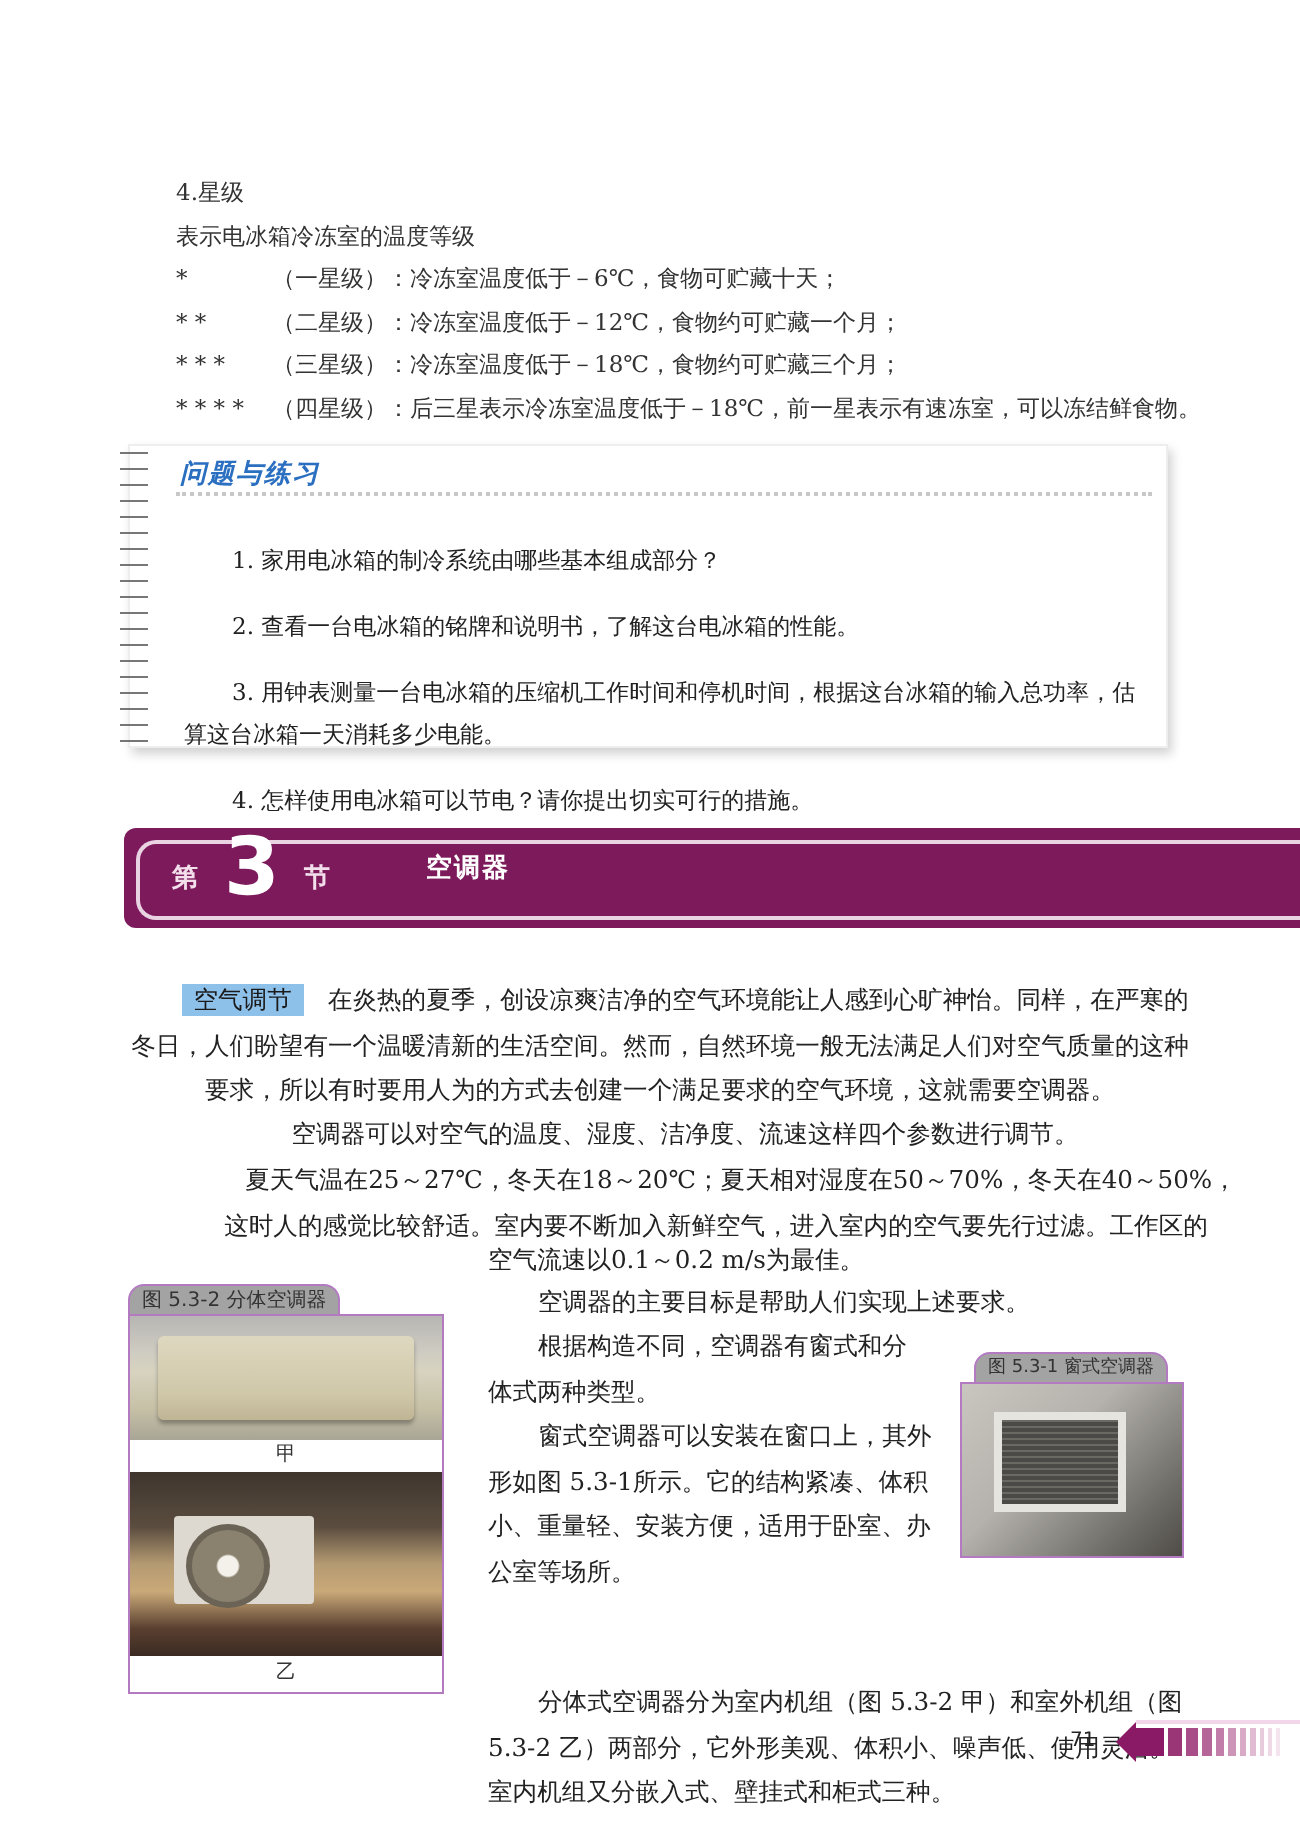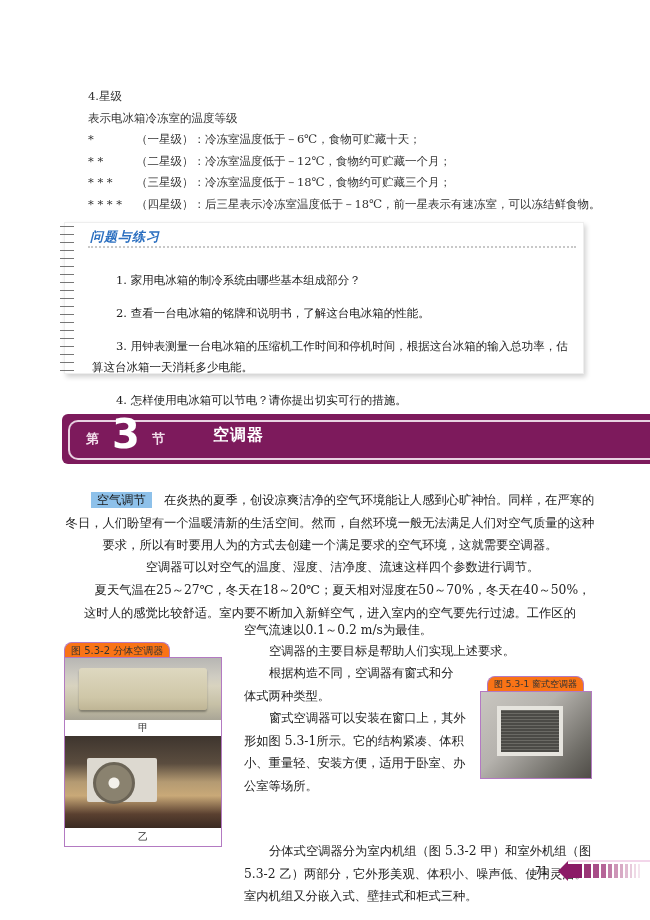--- a/index.html
+++ b/index.html
@@ -27,32 +27,32 @@
   
   .banner { left:62px; top:414px; width:588px; height:50px; background:#7d1a5c; border-radius:6px 0 0 6px; }
   .banner-inner { left:68px; top:420px; width:582px; height:36px; border:2px solid #e9d2e2; border-right:none;
                   border-radius:10px 0 0 10px; }
   .banner-di { left:86px; top:430px; color:#f3dfec; font-weight:bold; font-size:13px;
                font-family:"DejaVu Sans","Liberation Sans",sans-serif; }
   .banner-num { left:112px; top:411px; color:#fff; font-weight:bold; font-size:40px;
                 font-family:"DejaVu Sans","Liberation Sans",sans-serif; }
   .banner-jie { left:152px; top:430px; color:#f3dfec; font-weight:bold; font-size:13px;
                 font-family:"DejaVu Sans","Liberation Sans",sans-serif; }
-  .banner-title { left:213px; top:425px; color:#fff; font-size:16px; font-weight:bold;
+  .banner-title { left:213px; top:425px; color:#fff; font-size:13px; font-weight:bold;
                   font-family:"DejaVu Sans","Liberation Sans",sans-serif; letter-spacing:1px; }
 
   
   .body-text { font-size:12.3px; line-height:22.5px; color:#222; }
   .p-full { left:64px; width:532px;text-align:center; }
   .indent { text-indent:25px; }
   .kw { background:#8ec1ea; padding:1px 6px; margin-right:12px; color:#1a1a1a; }
   .center-line { left:244px; top:619px; }
 
   
-  .fig-tab { font-size:10px; color:#333; background:#f97316; border:1px solid #b37ac2; border-bottom:none;
+  .fig-tab { font-size:10px; color:#333; background:#a3a3a3; border:1px solid #b37ac2; border-bottom:none;
              border-radius:8px 8px 0 0; padding:0 6px; height:15px; line-height:15px; white-space:nowrap;
              font-family:"DejaVu Sans","Liberation Sans",sans-serif; }
   .fig-frame { border:1px solid #b37ac2; background:#fff; }
   .photo1 { background:linear-gradient(180deg,#b7b6b3 0%,#cfccc2 30%,#d8d3bf 45%,#c6c0a6 75%,#a9a596 100%); position:relative; }
   .unit1 { position:absolute; left:14px; top:10px; width:128px; height:42px; background:linear-gradient(180deg,#ded8c0,#cfc7a8 70%,#bfb595);
            border-radius:3px; box-shadow:0 2px 2px rgba(0,0,0,0.3); }
   .photo2 { background:linear-gradient(180deg,#3e352e 0%,#5b4d3f 30%,#b49a72 50%,#c9a978 65%,#5a4030 85%,#3a2a22 100%); position:relative; }
   .unit2 { position:absolute; left:22px; top:22px; width:70px; height:44px; background:#ddd9d0; border-radius:2px; }
   .fan { position:absolute; left:6px; top:4px; width:36px; height:36px; border-radius:50%; border:3px solid #6b6456; background:radial-gradient(circle,#f4f1ea 0 5px,#8a826f 6px 100%); }
   .photo3 { background:linear-gradient(135deg,#c9c6c0 0%,#b5b2ad 40%,#6e6c66 80%,#4f4c47 100%); position:relative; }
@@ -102,21 +102,21 @@
 <div class="abs banner-inner"></div>
 <div class="abs banner-di">第</div>
 <div class="abs banner-num">3</div>
 <div class="abs banner-jie">节</div>
 <div class="abs banner-title">空调器</div>
 
 <div class="abs body-text p-full indent" style="top:489px;">
   <span class="kw">空气调节</span><span>在炎热的夏季，创设凉爽洁净的空气环境能让人感到心旷神怡。同样，在严寒的冬日，人们盼望有一个温暖清新的生活空间。然而，自然环境一般无法满足人们对空气质量的这种要求，所以有时要用人为的方式去创建一个满足要求的空气环境，这就需要空调器。</span>
 </div>
 <div class="abs body-text p-full indent" style="top:556px;">空调器可以对空气的温度、湿度、洁净度、流速这样四个参数进行调节。</div>
-<div class="abs body-text p-full indent" style="top:579px;">夏天气温在25～27℃，冬天在18～20℃；夏天相对湿度在50～70%，冬天在40～50%，这时人的感觉比较舒适。室内要不断加入新鲜空气，进入室内的空气要先行过滤。工作区的</div>
+<div class="abs body-text p-full indent" style="top:579px;margin-left:28px;">夏天气温在25～27℃，冬天在18～20℃；夏天相对湿度在50～70%，冬天在40～50%，这时人的感觉比较舒适。室内要不断加入新鲜空气，进入室内的空气要先行过滤。工作区的</div>
 <div class="abs body-text center-line">空气流速以0.1～0.2 m/s为最佳。</div>
 
 <div class="abs fig-tab" style="left:64px; top:642px;">图 5.3-2 分体空调器</div>
 <div class="abs fig-frame" style="left:64px; top:657px; width:156px; height:188px;">
   <div class="photo1" style="width:156px; height:62px;">
     <div class="unit1"></div>
   </div>
   <div class="fig-cap" style="height:16px; line-height:16px;">甲</div>
   <div class="photo2" style="width:156px; height:92px;">
     <div class="unit2">

